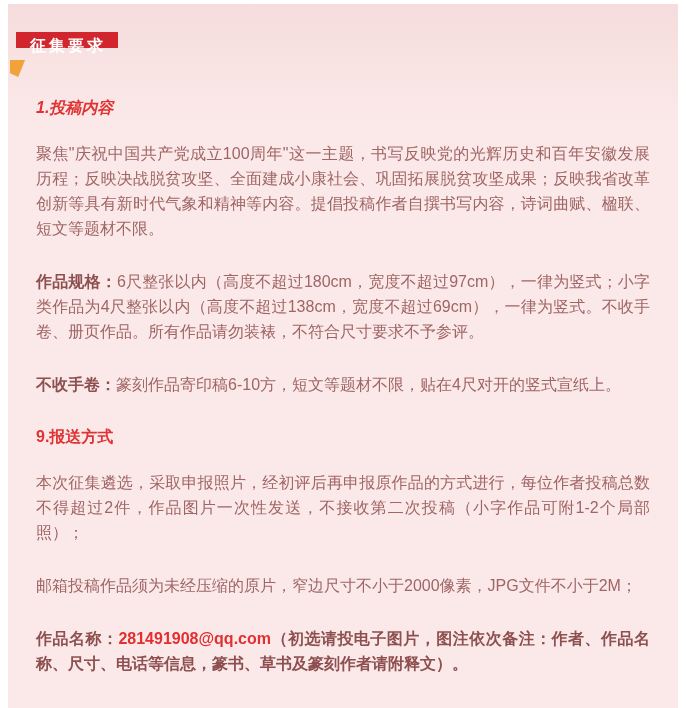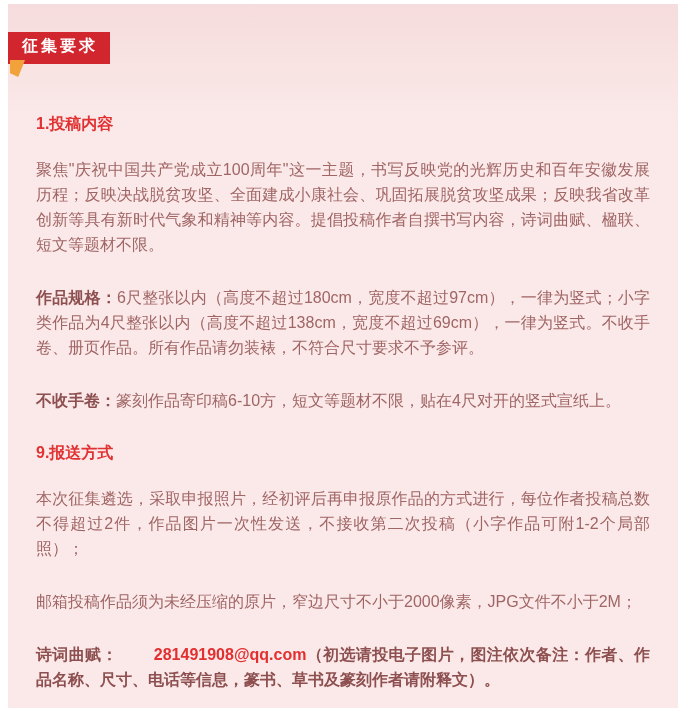--- a/index.html
+++ b/index.html
@@ -12,61 +12,60 @@
     margin: 4px 8px 0 8px;
     width: 670px;
     min-height: 704px;
     background: linear-gradient(180deg, #f6dcdc 0%, #fbe9e9 120px, #fbe9e9 100%);
     padding: 0 28px 30px 0;
   }
   
   .ribbon-wrap { position: relative; padding-top: 28px; height: 72px; }
   .ribbon {
     position: absolute;
-    left: 0; top: 28px;
+    left: 8px; top: 28px;
     background: #d2262e;
     color: #ffffff;
     font-size: 16px;
     font-weight: bold;
     letter-spacing: 3px;
-    height: 32px;
+    height: 16px;
     line-height: 28px;
     padding: 0 12px 0 14px;
     display: inline-block;
   }
   .ribbon-fold {
     position: absolute;
     left: 2px; top: 56px;
     width: 15px; height: 17px;
     background: #f2a23a;
     clip-path: polygon(0 0, 100% 0, 55% 100%, 0 78%);
   }
   .content { padding-left: 28px; }
   .sec-heading {
     color: #e03232;
     font-size: 16px;
     font-weight: bold;
     margin: 30px 0 22px 0;
   }
-  .sec-heading:first-child { margin-top: 38px; }
+  .sec-heading:first-child { margin-top: 22px; font-style: italic; }
   p.body {
     color: #a06565;
     font-size: 16px;
     line-height: 25px;
     text-align: justify;
     margin: 0 0 28px 0;
   }
   .lead, .bold {
     font-weight: bold;
     color: #8d4f4f;
   }
   .email {
     font-weight: bold;
     color: #e22f2f;
-    margin-left: 36px;
   }
 </style>
 </head>
 <body>
 
 <div class="panel">
 
   <div class="ribbon-wrap">
     <div class="ribbon">
       <span>征集要求</span>
@@ -78,16 +77,16 @@
 
     <h3 class="sec-heading">1.投稿内容</h3>
     <p class="body"><span>聚焦"庆祝中国共产党成立100周年"这一主题，书写反映党的光辉历史和百年安徽发展历程；反映决战脱贫攻坚、全面建成小康社会、巩固拓展脱贫攻坚成果；反映我省改革创新等具有新时代气象和精神等内容。提倡投稿作者自撰书写内容，诗词曲赋、楹联、短文等题材不限。</span></p>
 
     <p class="body"><span class="lead">作品规格：</span><span>6尺整张以内（高度不超过180cm，宽度不超过97cm），一律为竖式；小字类作品为4尺整张以内（高度不超过138cm，宽度不超过69cm），一律为竖式。不收手卷、册页作品。所有作品请勿装裱，不符合尺寸要求不予参评。</span></p>
     <p class="body"><span class="lead">不收手卷：</span><span>篆刻作品寄印稿6-10方，短文等题材不限，贴在4尺对开的竖式宣纸上。</span></p>
 
     <h3 class="sec-heading">9.报送方式</h3>
     <p class="body"><span>本次征集遴选，采取申报照片，经初评后再申报原作品的方式进行，每位作者投稿总数不得超过2件，作品图片一次性发送，不接收第二次投稿（小字作品可附1-2个局部照）；</span></p>
     <p class="body"><span>邮箱投稿作品须为未经压缩的原片，窄边尺寸不小于2000像素，JPG文件不小于2M；</span></p>
-    <p class="body"><span class="bold">诗词曲赋：</span><span class="email">281491908@qq.com</span><span class="bold">（初选请投电子图片，图注依次备注：作者、作品名称、尺寸、电话等信息，篆书、草书及篆刻作者请附释文）。</span></p>
+    <p class="body"><span class="bold">作品名称：</span><span class="email">281491908@qq.com</span><span class="bold">（初选请投电子图片，图注依次备注：作者、作品名称、尺寸、电话等信息，篆书、草书及篆刻作者请附释文）。</span></p>
 
   </div>
 </div>
 
 </body></html>

